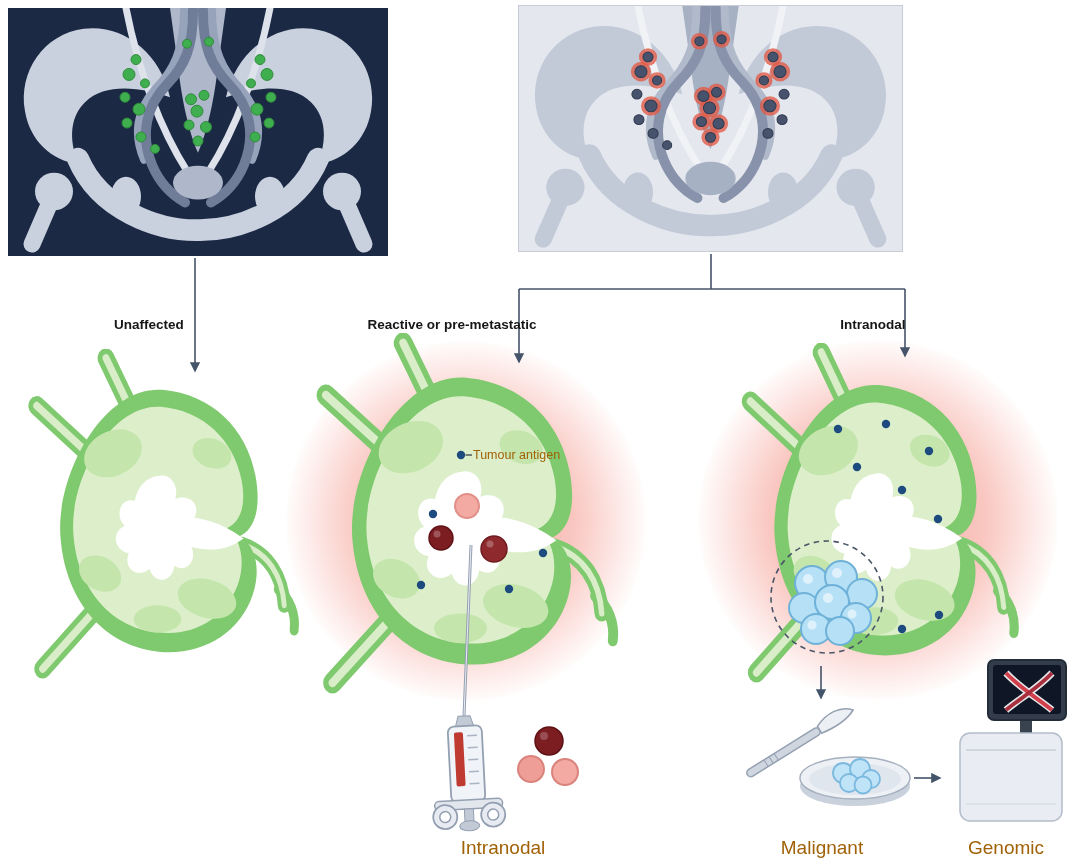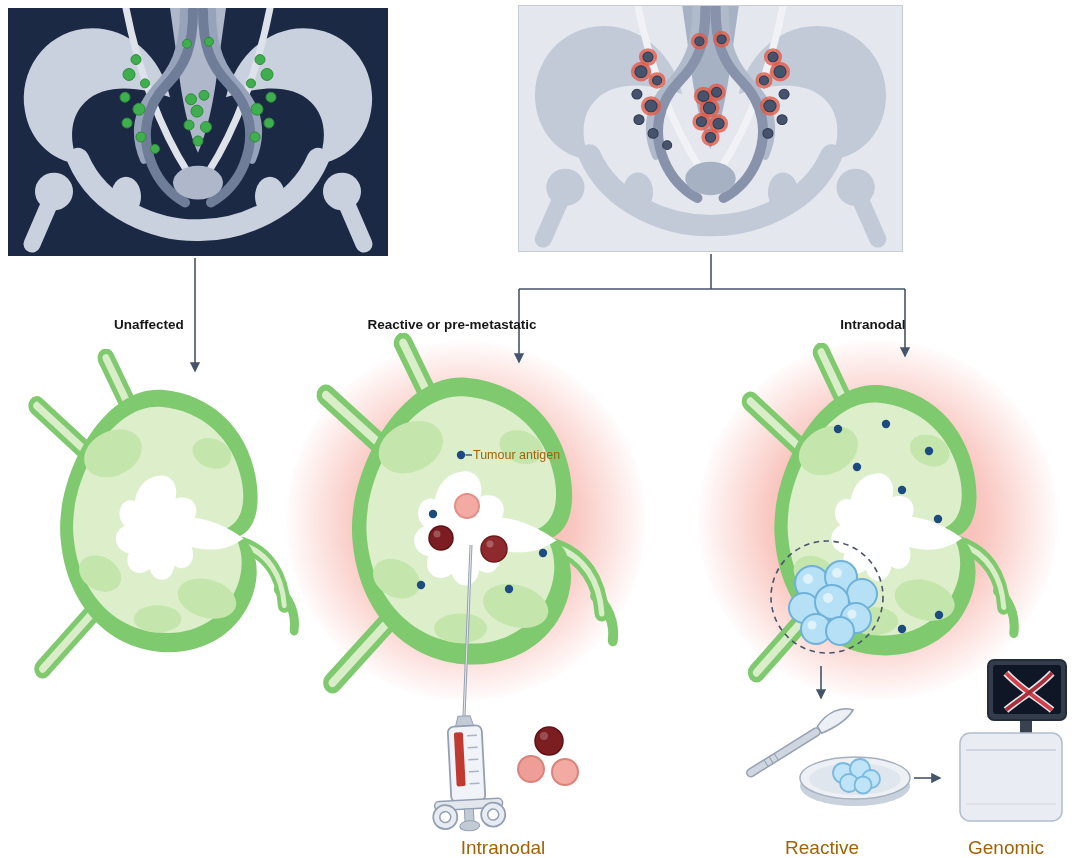--- a/index.html
+++ b/index.html
@@ -305,16 +305,16 @@
       <path d="M966,750 h90" stroke="#cfd6e0" stroke-width="2"></path>
       <path d="M966,804 h90" stroke="#d8dee6" stroke-width="1.5"></path>
     </g>
   </svg>
 
   <div class="label" id="label-unaffected">Unaffected</div>
   <div class="label" id="label-reactive">Reactive or pre-metastatic</div>
   <div class="label" id="label-malignant">Intranodal</div>
   <div class="antigen-label">Tumour antigen</div>
   <div class="caption" id="caption-intranodal">Intranodal immunotherapy</div>
-  <div class="caption" id="caption-excision">Reactive</div>
+  <div class="caption" id="caption-excision">Malignant</div>
   <div class="caption" id="caption-genomic">Genomic analyses</div>
 
 </div>
 
 </body></html>

